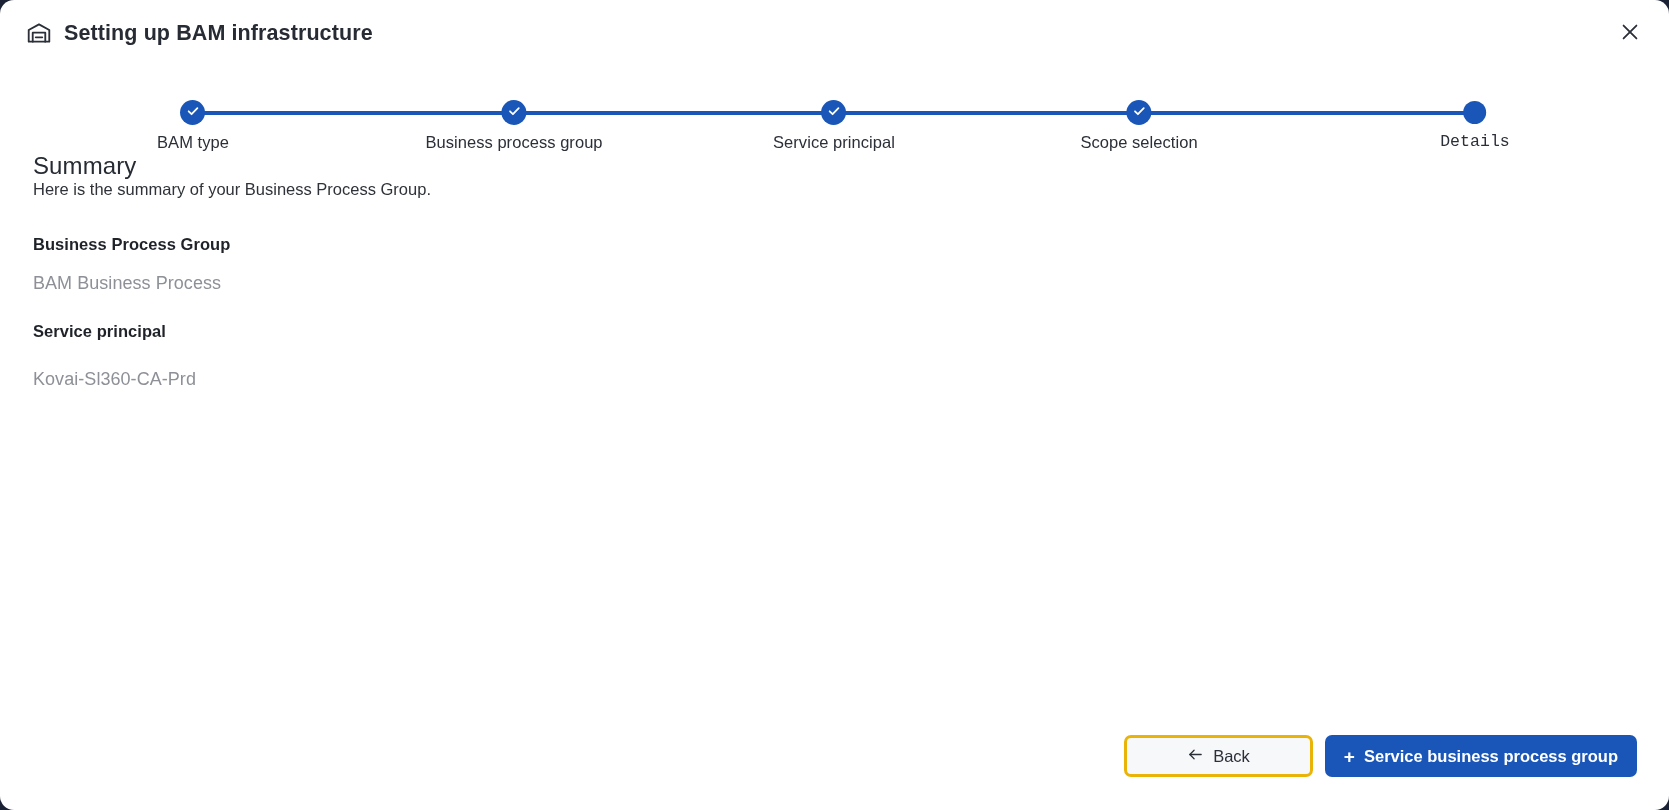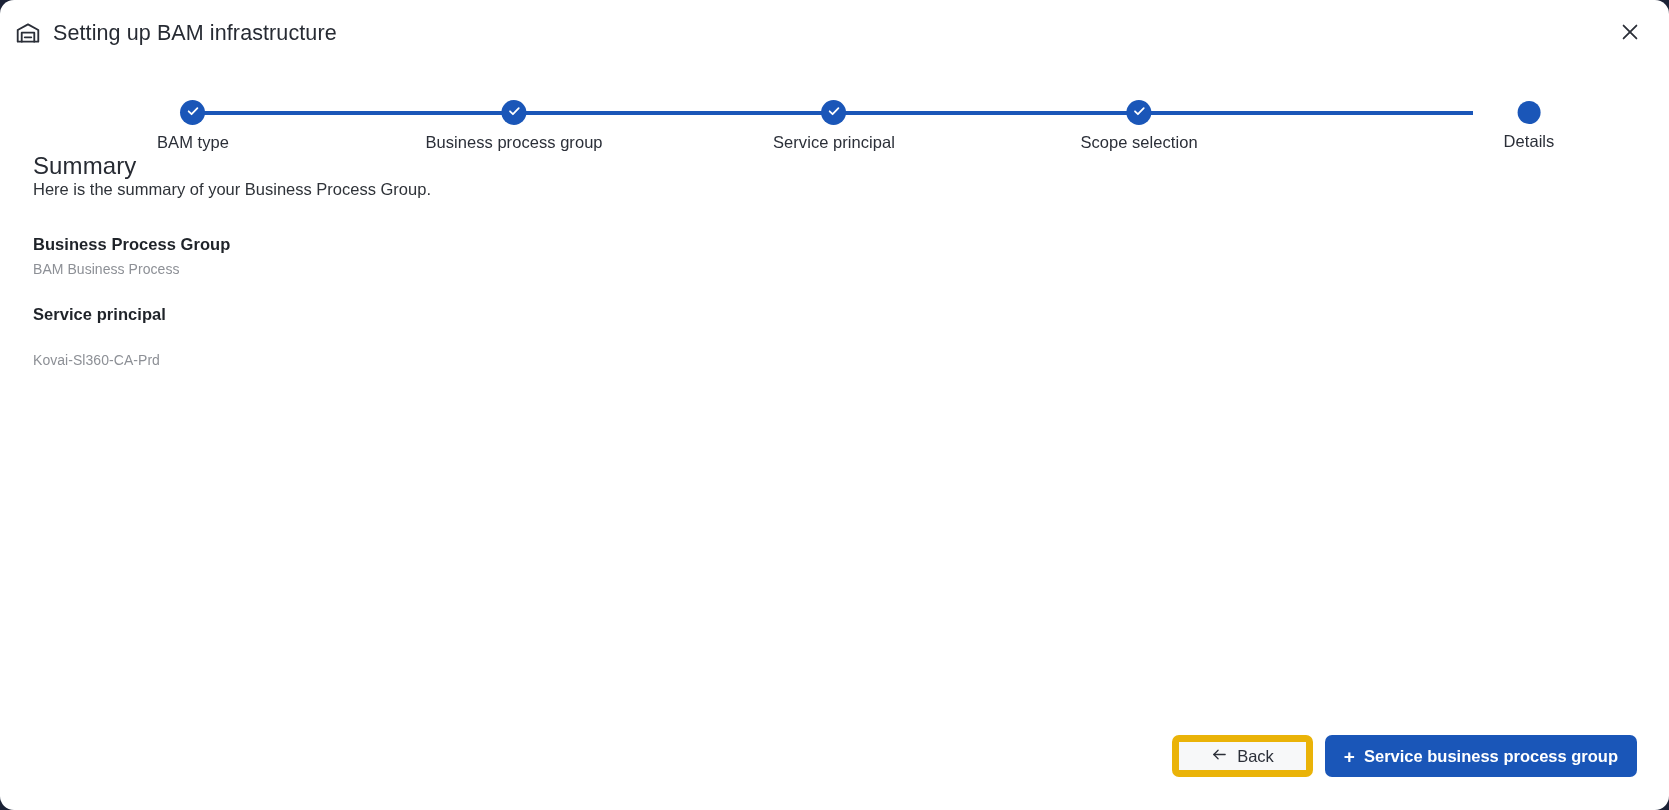--- a/index.html
+++ b/index.html
@@ -20,21 +20,22 @@
     overflow: hidden;
   }
 
   
   .header {
     position: absolute;
     top: 0; left: 0; right: 0;
     height: 66px;
     display: flex;
     align-items: center;
-    padding: 0 15px;
+    padding: 0 26px;
+    font-weight: bold;
   }
   .header-left {
     display: flex;
     align-items: center;
     gap: 12px;
   }
   .warehouse-icon {
     width: 26px; height: 26px;
     display: block;
     color: #2b2f38;
@@ -124,22 +125,22 @@
   }
   .field { margin-top: 28px; }
   .field:first-of-type { margin-top: 36px; }
   .field-label {
     font-size: 16.5px;
     font-weight: bold;
     color: #1f2329;
     letter-spacing: .05px;
   }
   .field-value {
-    margin-top: 7px;
-    font-size: 14px;
+    margin-top: 19px;
+    font-size: 18px;
     color: #8d9096;
     letter-spacing: .05px;
   }
 
   
   .footer {
     position: absolute;
     right: 32px;
     bottom: 33px;
     display: flex;
@@ -154,23 +155,23 @@
     justify-content: center;
     gap: 9px;
     font-size: 16.5px;
     cursor: pointer;
     border: none;
     font-family: "Liberation Sans", sans-serif;
     white-space: nowrap;
   }
   .btn-back {
     background: #f7f8f9;
-    border: 7px solid #eab308;
+    border: 3px solid #eab308;
     color: #2b2f38;
-    padding: 0 32px;
+    padding: 0 60px;
   }
   .btn-back svg { width: 17px; height: 17px; }
   .btn-primary {
     background: #1a56b8;
     color: #ffffff;
     font-weight: bold;
     padding: 0 19px;
   }
   .plus { font-size: 19px; font-weight: bold; line-height: 1; }
 </style>
@@ -227,21 +228,21 @@
           <div class="step-label">Service principal</div>
         </div>
         <div class="step" style="left: 1139px;">
           <div class="node">
             <span><svg viewBox="0 0 24 24" fill="none" stroke="currentColor" stroke-width="3" stroke-linecap="round" stroke-linejoin="round">
                 <path d="M4.5 12.5l5 5L19.5 7"></path>
               </svg></span>
           </div>
           <div class="step-label">Scope selection</div>
         </div>
-        <div class="step" style="left: 1529px;">
+        <div class="step" style="left: 1475px; font-family: Liberation Mono, monospace;">
           <div class="node current"></div>
           <div class="step-label">Details</div>
         </div>
       </div>
   </div>
 
   <div class="body">
     <div class="summary-title">Summary</div>
     <div class="summary-sub">Here is the summary of your Business Process Group.</div>
     <div id="fields-host">

